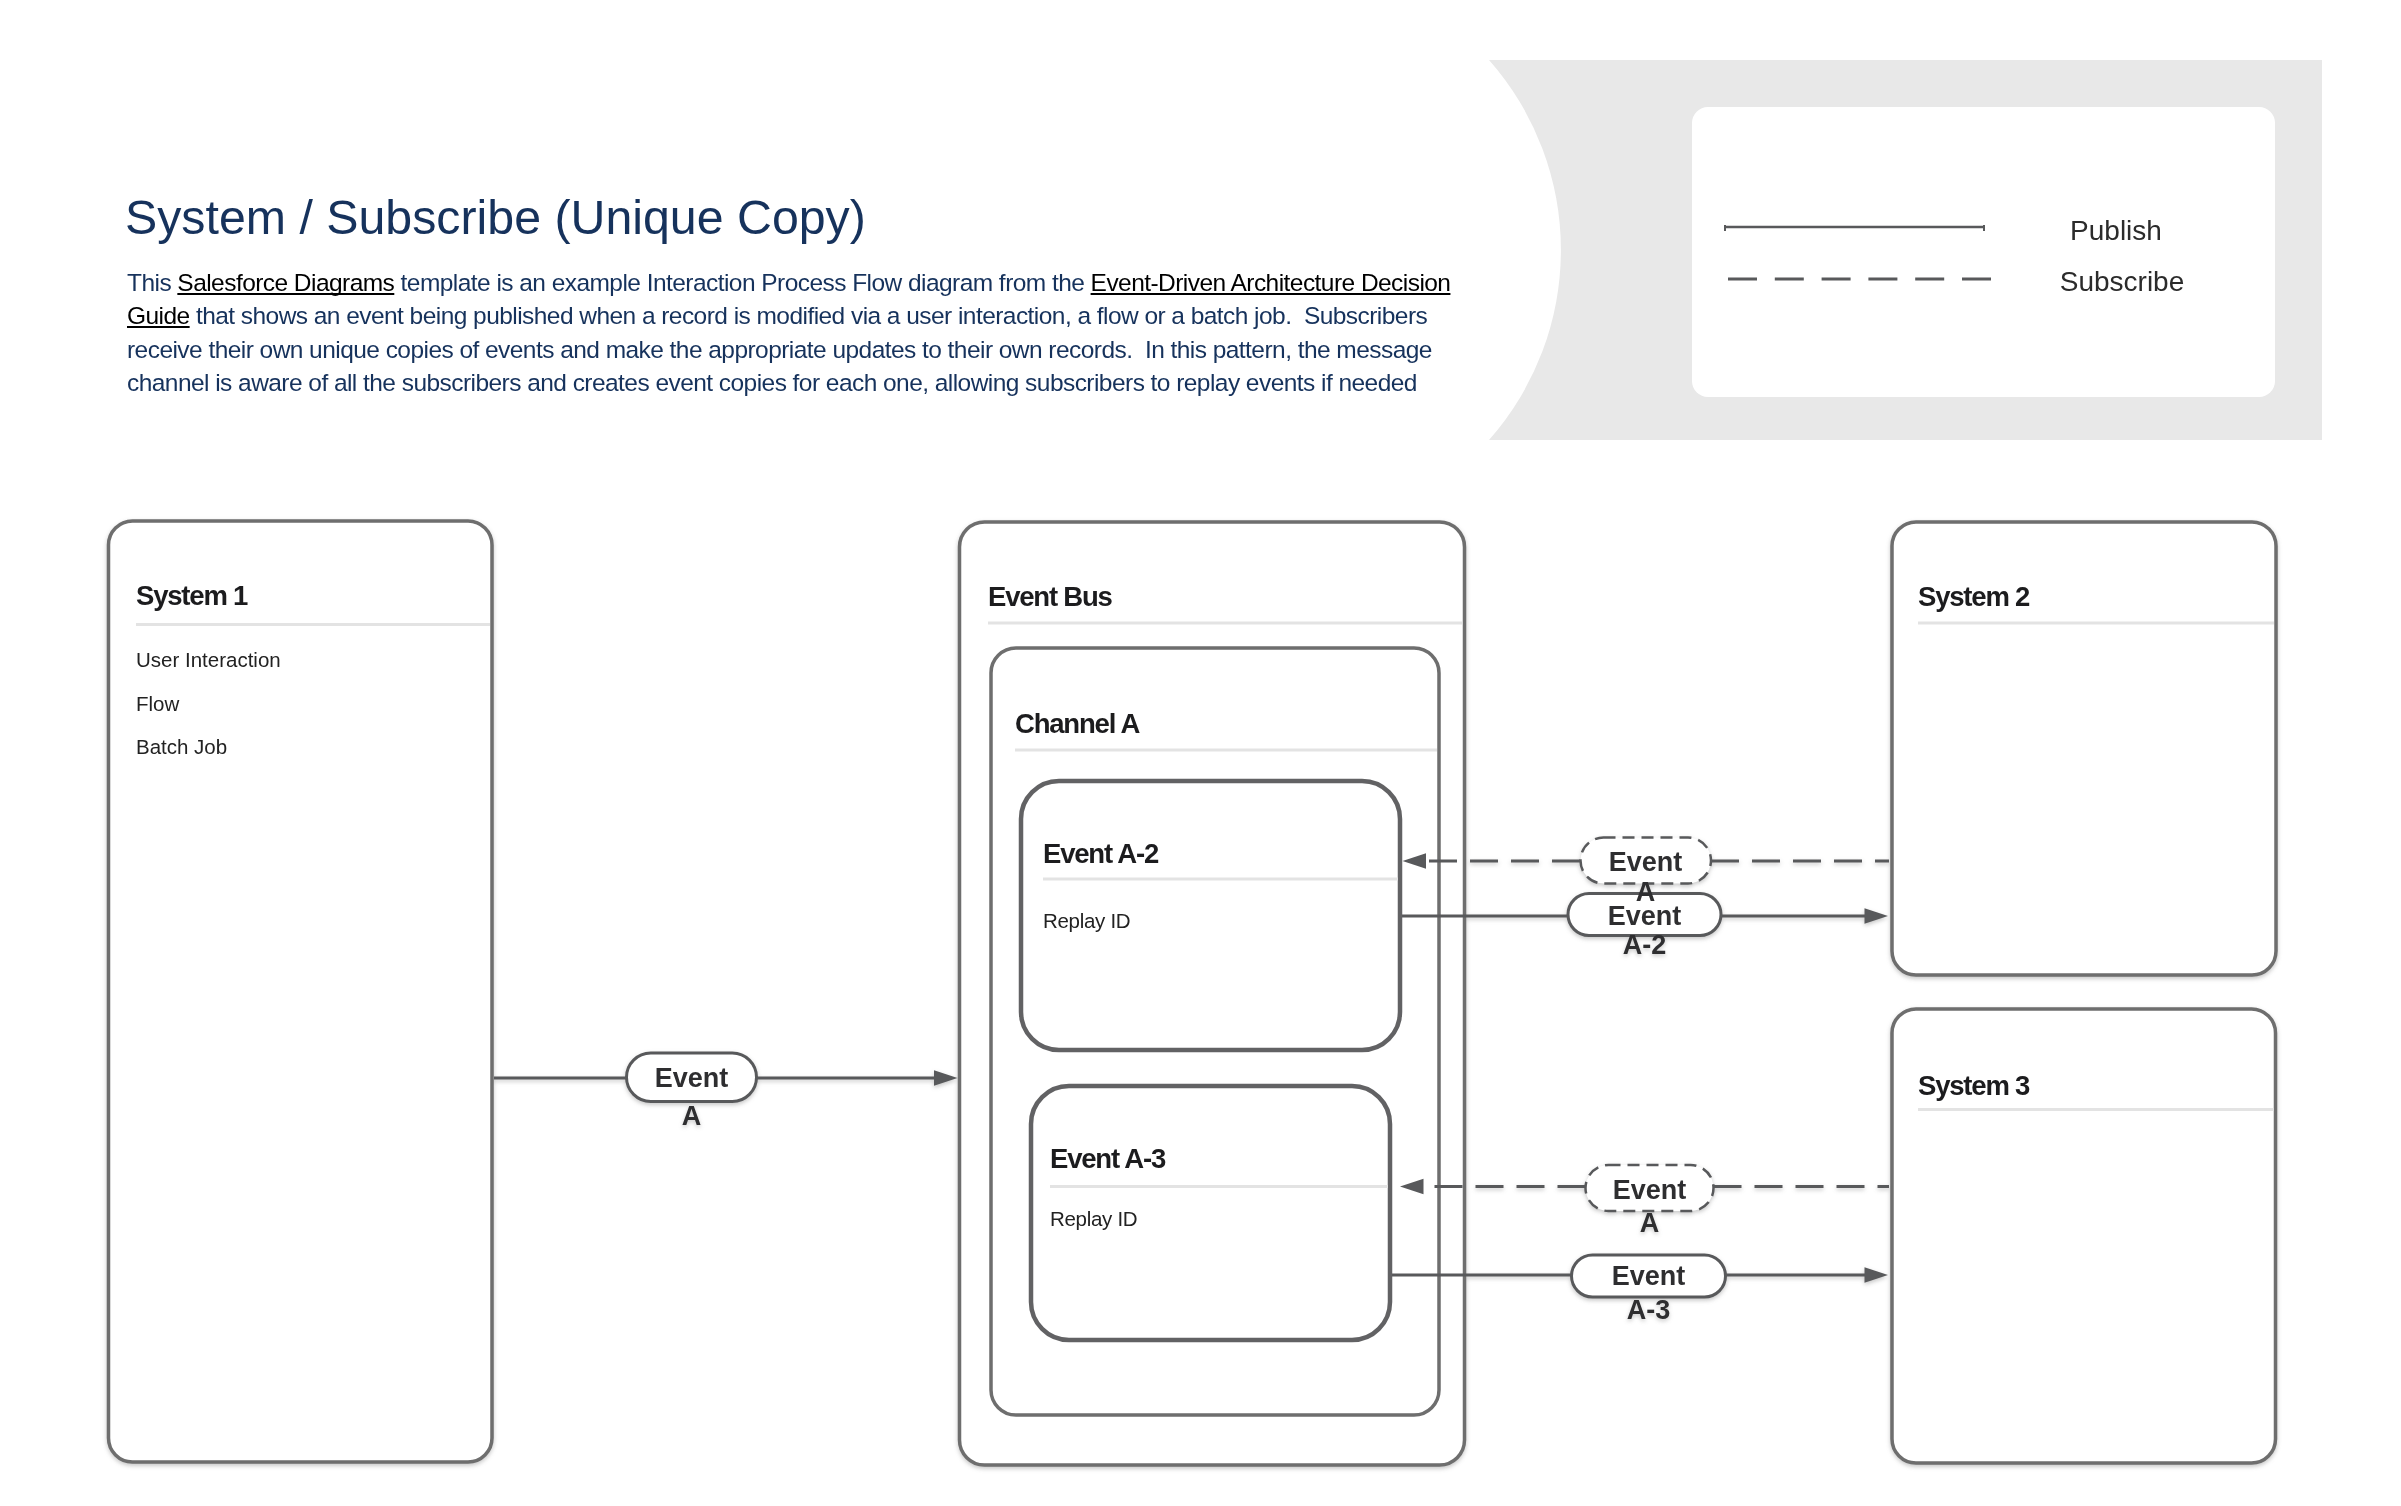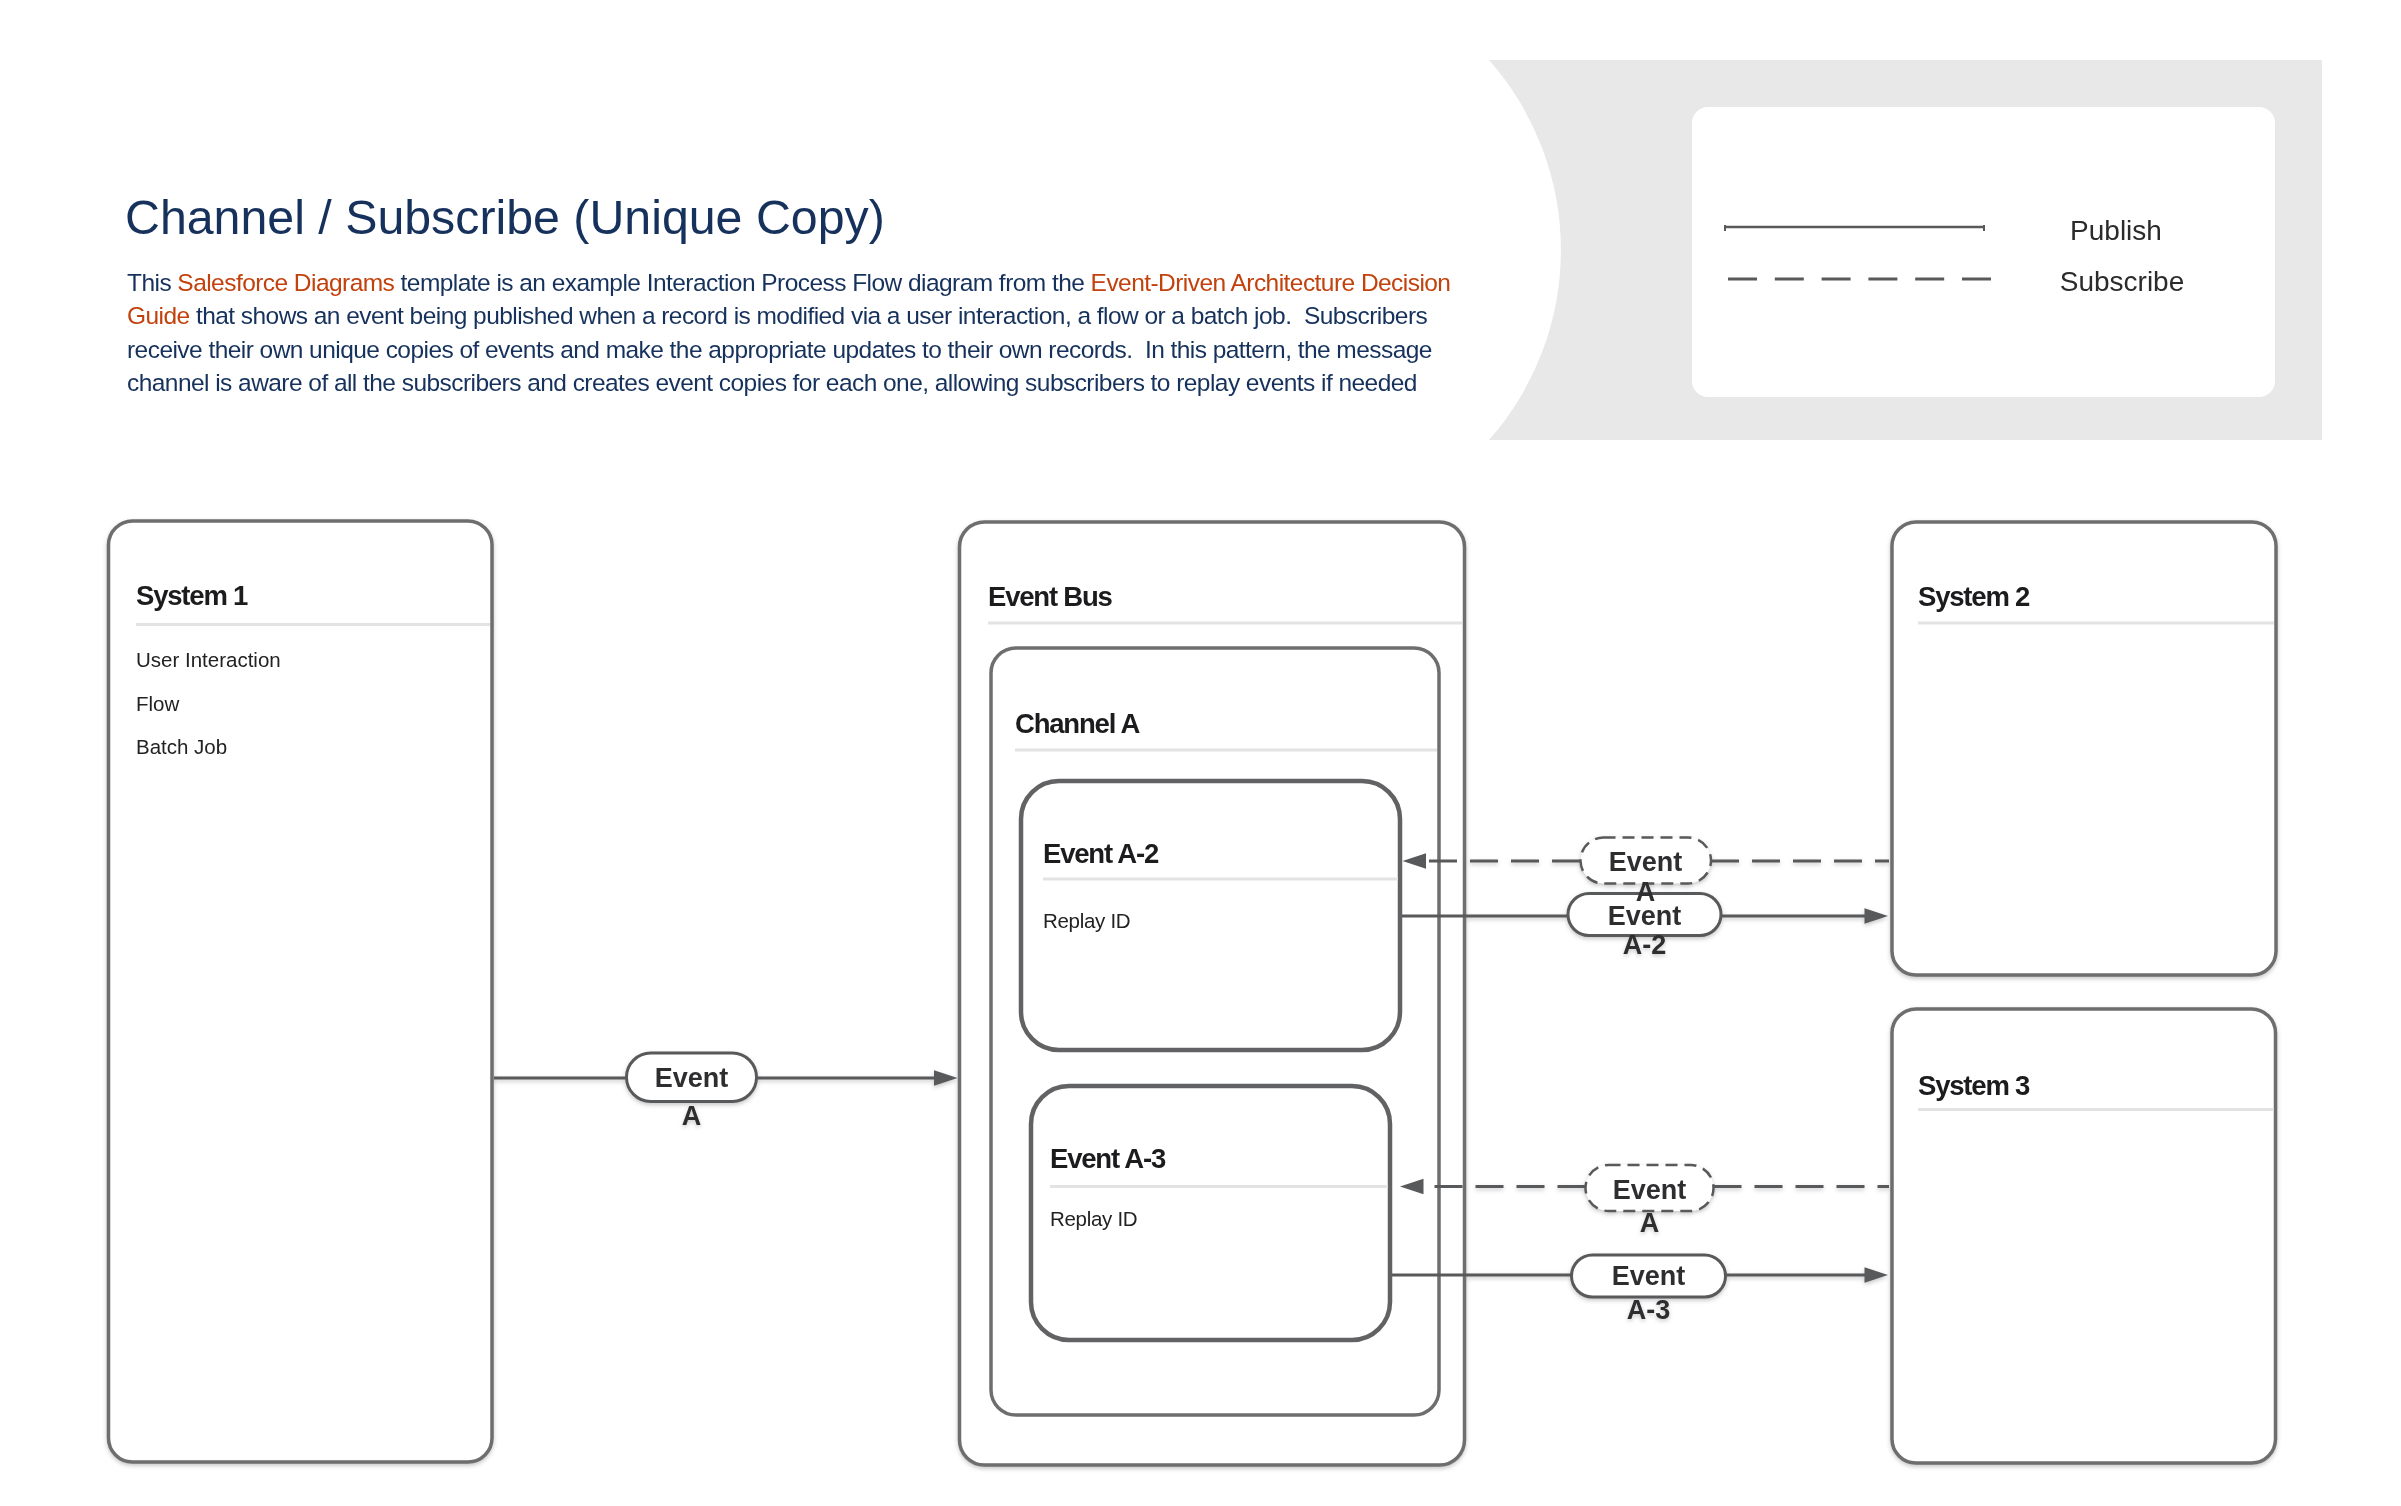--- a/index.html
+++ b/index.html
@@ -1,29 +1,29 @@
 <!DOCTYPE html>
 <html><head>
 <meta charset="utf-8">
 <style>
   html,body{margin:0;padding:0;background:#ffffff;}
   body{width:2401px;height:1506px;position:relative;font-family:"Liberation Sans",sans-serif;overflow:hidden;}
   #title{position:absolute;left:125px;top:193px;font-size:48.3px;line-height:1;color:#16325c;white-space:nowrap;}
   #para{position:absolute;left:127px;top:265.5px;width:1450px;font-size:24.5px;letter-spacing:-0.55px;line-height:33.5px;color:#16325c;white-space:nowrap;}
-  #para a{color:#c2410c;text-decoration-skip-ink:none;}
+  #para a{color:#000000;text-decoration:underline;text-decoration-skip-ink:none;}
   svg{position:absolute;left:0;top:0;}
   .btitle{font-weight:bold;font-size:27.5px;letter-spacing:-1.2px;fill:#1c1c1e;}
   .item{font-size:20.5px;fill:#222222;}
   .replay{font-size:20.5px;letter-spacing:-0.3px;fill:#222222;}
   .plabel{font-weight:bold;font-size:27px;fill:#2e2e30;}
   .legtext{font-size:28px;fill:#2b2b2b;}
 </style>
 </head>
 <body>
-<div id="title">Channel / Subscribe (Unique Copy)</div>
+<div id="title">System / Subscribe (Unique Copy)</div>
 <div id="para">This <a>Salesforce Diagrams</a> template is an example Interaction Process Flow diagram from the <a>Event-Driven Architecture Decision</a><br><a>Guide</a> that shows an event being published when a record is modified via a user interaction, a flow or a batch job.&nbsp; Subscribers<br>receive their own unique copies of events and make the appropriate updates to their own records.&nbsp; In this pattern, the message<br>channel is aware of all the subscribers and creates event copies for each one, allowing subscribers to replay events if needed</div>
 <svg width="2401" height="1506" viewBox="0 0 2401 1506">
 
   <path d="M1489 60 A287 287 0 0 1 1489 440 H2322 V60 Z" fill="#e8e8e8"></path>
   <rect x="1692" y="107" width="583" height="290" rx="16" fill="#ffffff"></rect>
   <line x1="1725" y1="227" x2="1984" y2="227" stroke="#58595b" stroke-width="2.5"></line>
   <line x1="1725" y1="225" x2="1725" y2="231" stroke="#58595b" stroke-width="2"></line>
   <line x1="1984" y1="225" x2="1984" y2="231" stroke="#58595b" stroke-width="2"></line>
   <line x1="1728" y1="279" x2="1991" y2="279" stroke="#58595b" stroke-width="3" stroke-dasharray="29 17.8"></line>
   <text class="legtext" x="2116" y="240" text-anchor="middle">Publish</text>

